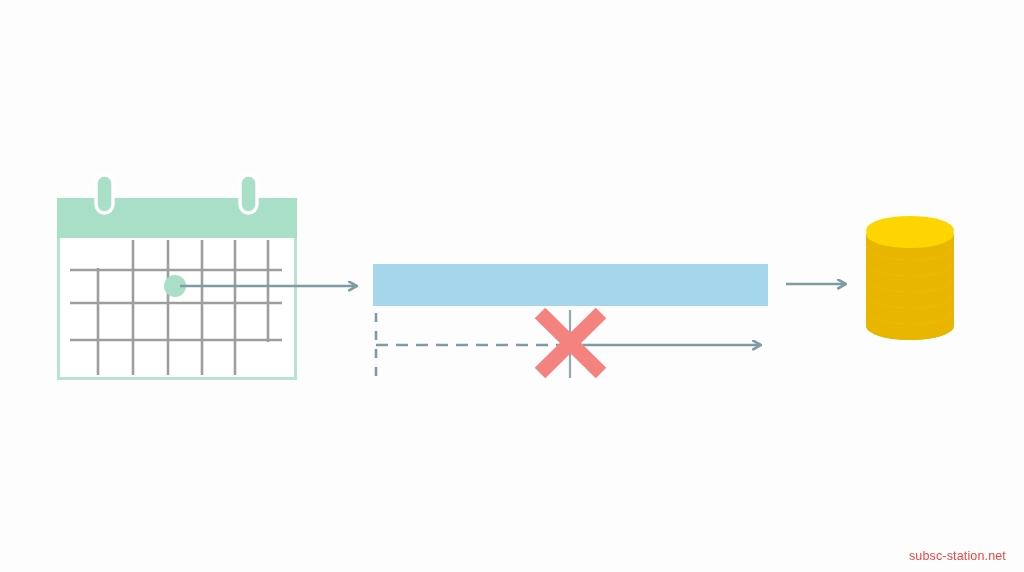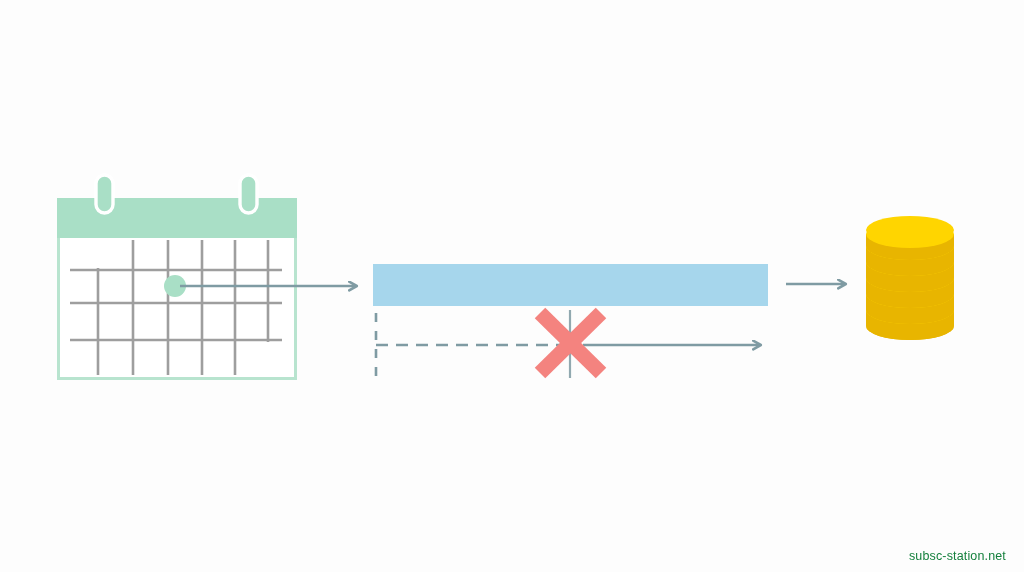--- a/index.html
+++ b/index.html
@@ -25,21 +25,21 @@
     height: 572px;
     display: block;
   }
   #watermark {
     position: absolute;
     right: 18px;
     bottom: 9px;
     font-family: "Liberation Sans", sans-serif;
     font-size: 12.5px;
     letter-spacing: 0.15px;
-    color: #15803d;
+    color: #ef4444;
     white-space: nowrap;
     user-select: none;
   }
 </style>
 </head>
 <body>
 
 <div id="stage">
 
   <svg id="scene" viewBox="0 0 1024 572" xmlns="http://www.w3.org/2000/svg">

